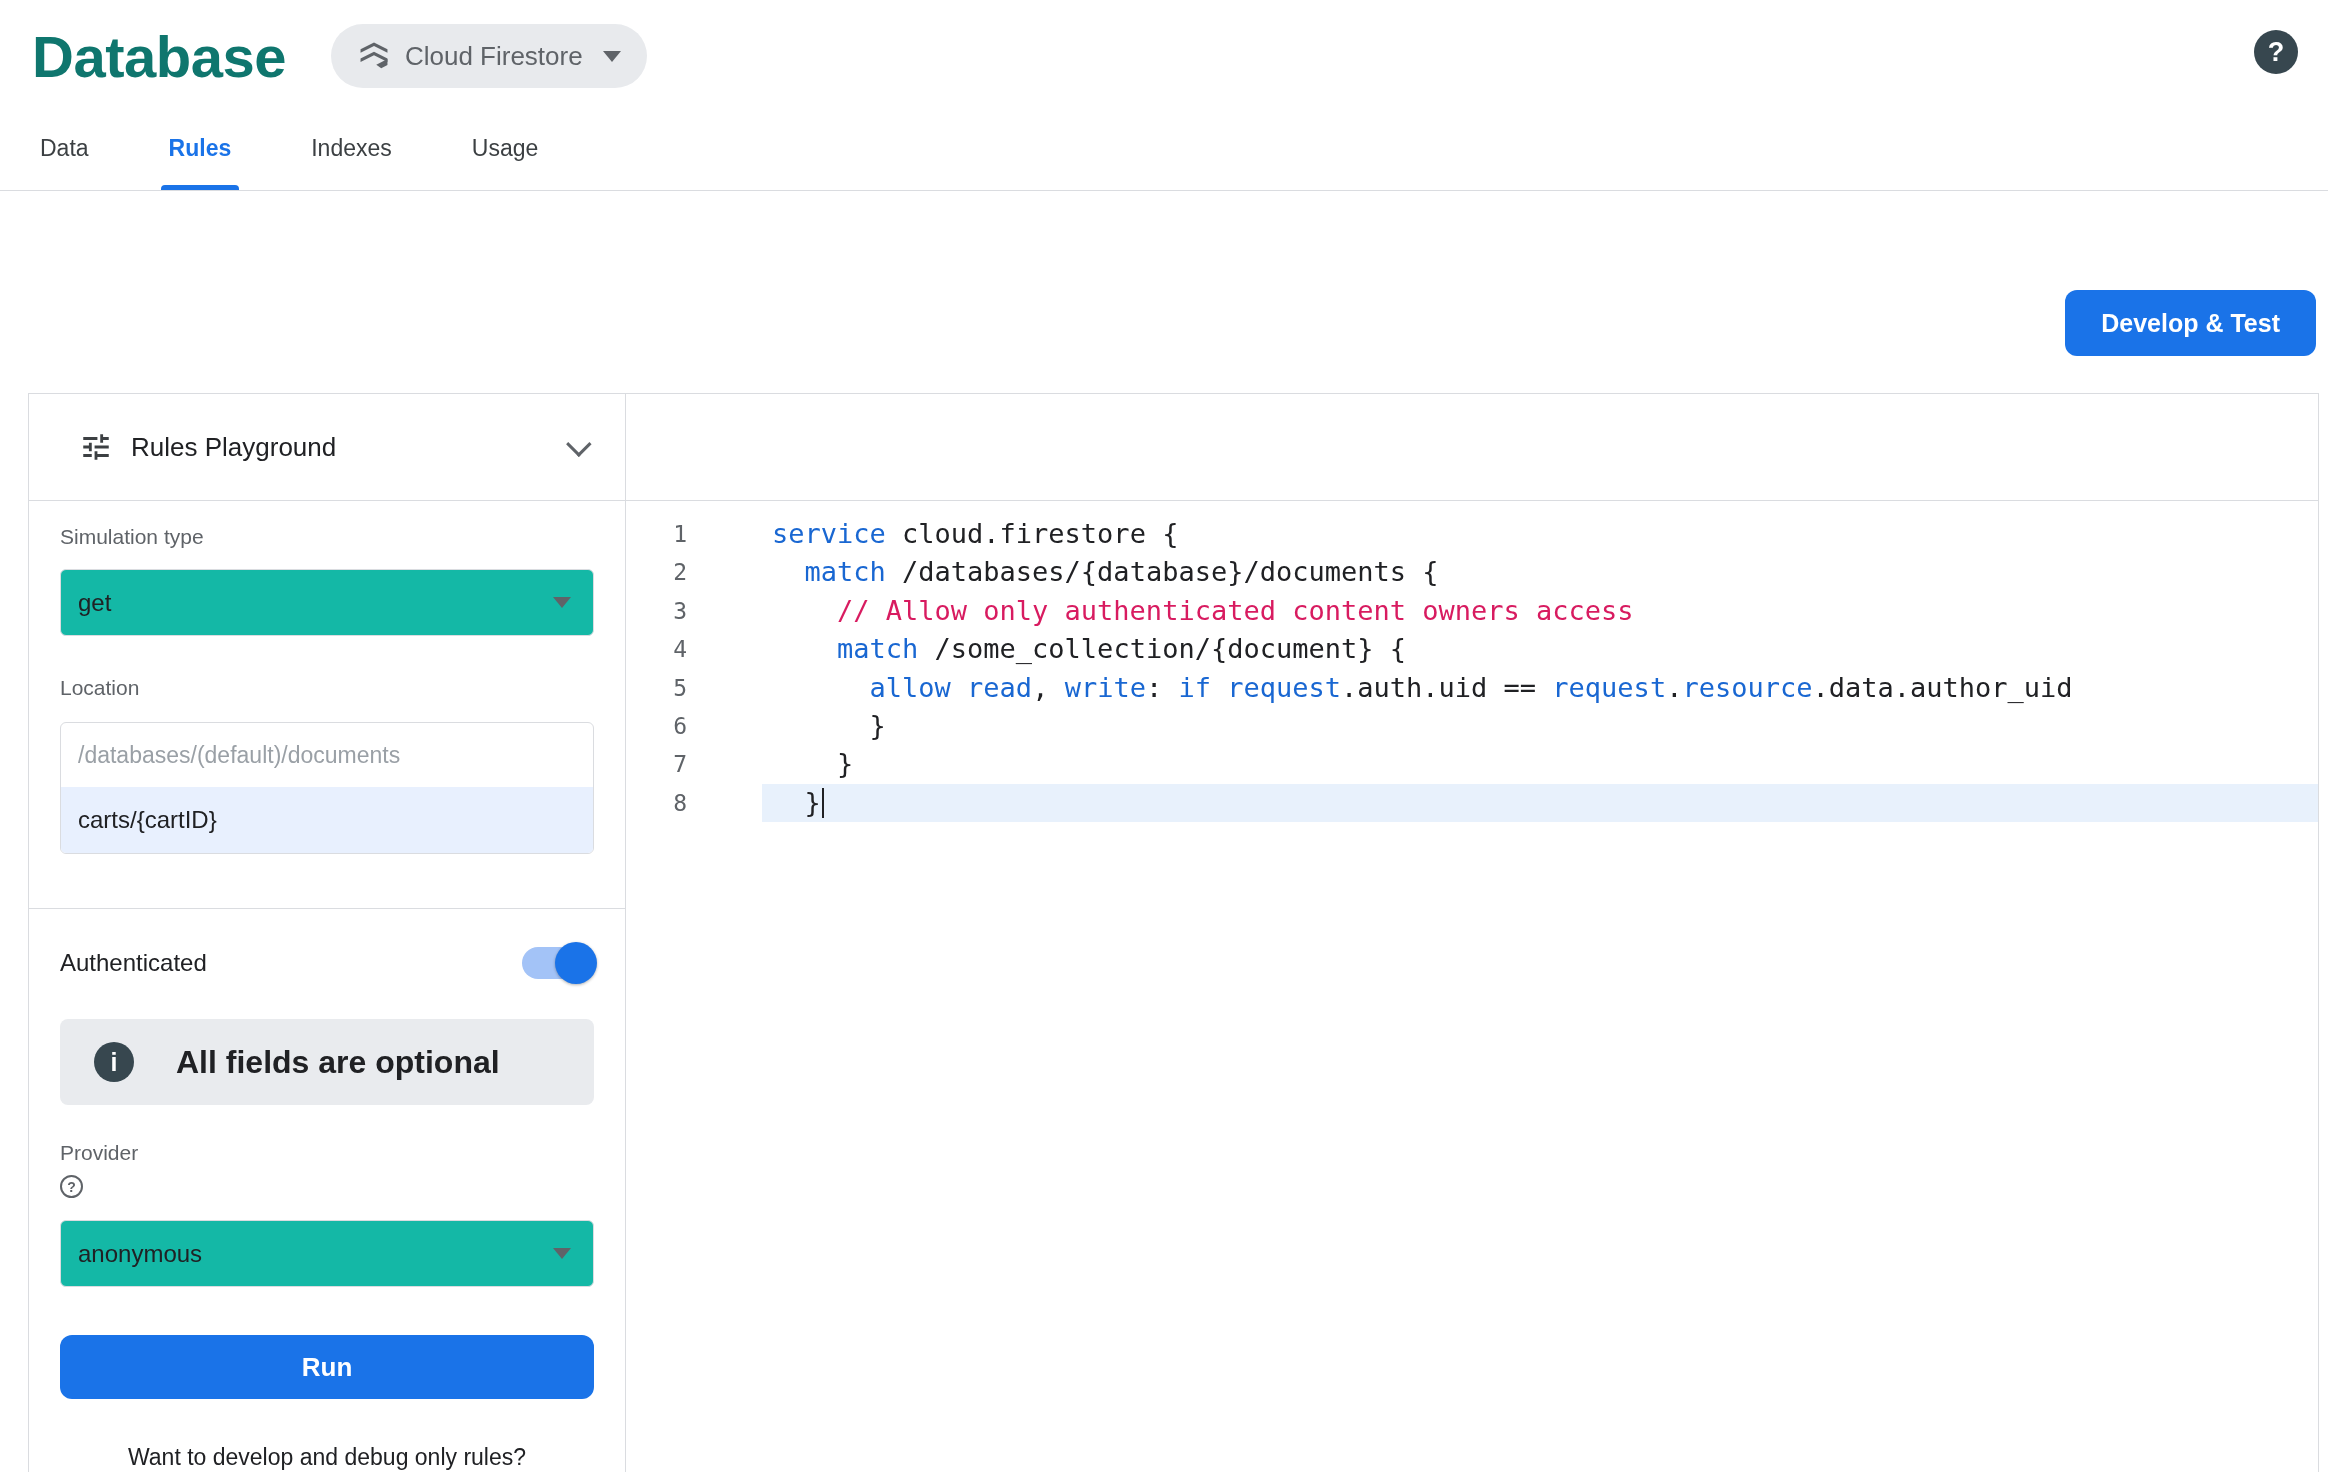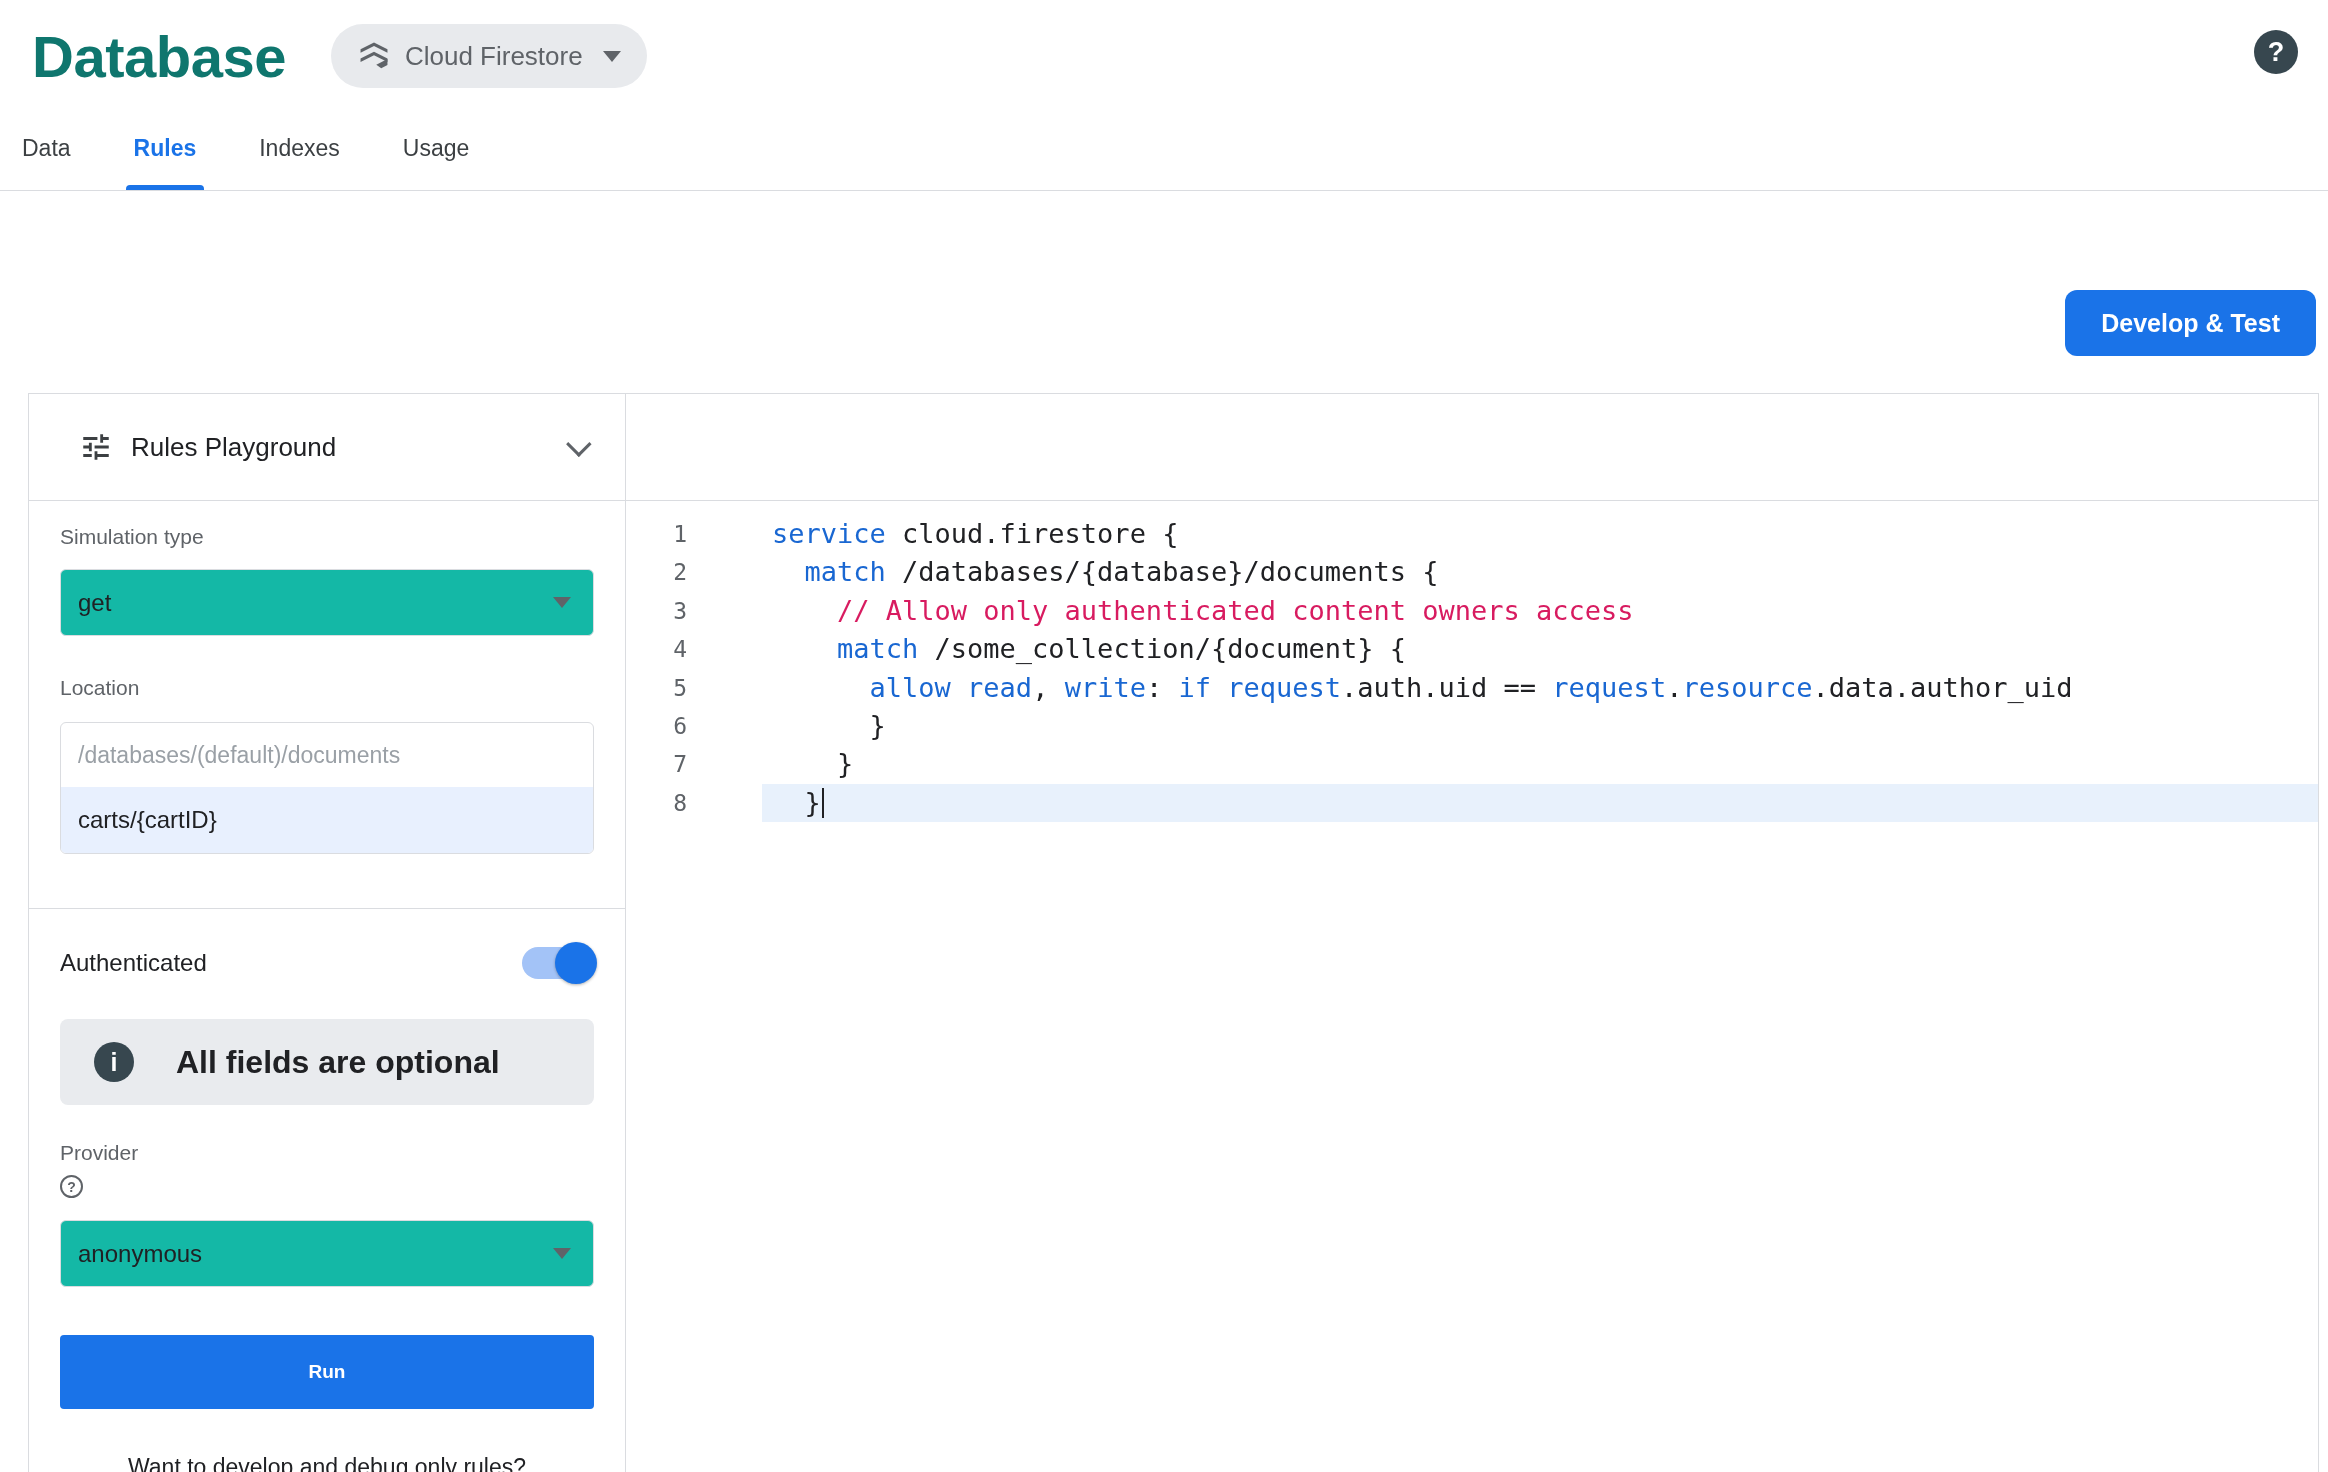--- a/index.html
+++ b/index.html
@@ -13,21 +13,21 @@
   .product-pill { display:flex; align-items:center; gap:14px; margin-left:45px; height:64px;
                   padding:0 26px; border:none; border-radius:32px; background:#e8eaed; cursor:pointer; }
   .pill-label { font-size:26px; color:#5f6368; font-weight:500; }
   .caret-down { width:0; height:0; border-left:9px solid transparent; border-right:9px solid transparent;
                 border-top:11px solid #5f6368; margin-left:6px; }
   .help-btn { position:absolute; right:30px; top:30px; width:44px; height:44px; border-radius:50%;
               background:#37474f; color:#fff; border:none; font-size:27px; font-weight:700;
               display:flex; align-items:center; justify-content:center; cursor:pointer; }
 
   
-  .tabs { display:flex; gap:63px; padding-left:22px; height:85px; align-items:stretch;
+  .tabs { display:flex; gap:80px; padding-left:40px; height:85px; align-items:stretch;
           border-bottom:1px solid var(--border); }
   .tab { display:flex; align-items:center; font-size:23px; font-weight:500; color:#3c4043;
          position:relative; cursor:pointer; }
   .tab.active { color:var(--accent); font-weight:600; }
   .tab.active::after { content:''; position:absolute; left:-8px; right:-8px; bottom:0; height:5px;
                        background:var(--accent); border-radius:4px 4px 0 0; }
 
   
   .develop-test-btn { position:absolute; top:290px; right:12px; height:66px; padding:0 36px;
                       background:var(--accent); color:#fff; border:none; border-radius:12px;
@@ -72,22 +72,22 @@
   .toggle.on { background:#a3c3f7; }
   .toggle.on .knob { left:33px; background:var(--accent); }
 
   .info-banner { margin-top:34px; height:86px; background:#e9ebee; border-radius:8px;
                  display:flex; align-items:center; padding:0 30px 0 34px; }
   .info-icon { width:40px; height:40px; border-radius:50%; background:#37474f; color:#fff;
                display:flex; align-items:center; justify-content:center; font-size:25px;
                font-weight:700; font-style:normal; flex:0 0 40px; }
   .info-text { margin-left:42px; font-size:32px; font-weight:600; color:#202124; }
 
-  .run-btn { margin-top:48px; width:100%; height:74px; background:var(--accent); color:#fff;
-             border:none; border-radius:4px; font-size:19px; font-weight:600; font-family:inherit; cursor:pointer; }
+  .run-btn { margin-top:48px; width:100%; height:64px; background:var(--accent); color:#fff;
+             border:none; border-radius:12px; font-size:26px; font-weight:600; font-family:inherit; cursor:pointer; }
   .dev-prompt { margin-top:44px; text-align:center; font-size:23px; color:#202124; line-height:28px; }
   .dev-link { display:block; margin-top:13px; text-align:center; font-size:23px; color:var(--accent);
               text-decoration:underline; cursor:pointer; }
 
   
   .editor { flex:1; display:flex; flex-direction:column; min-width:0; }
   .ed-header { height:107px; flex:0 0 107px; border-bottom:1px solid var(--border); }
   .ed-body { flex:1; display:flex; padding-top:14px; font-family:"DejaVu Sans Mono", monospace; overflow:hidden; }
   .gutter { width:136px; flex:0 0 136px; padding-right:75px; text-align:right;
             font-size:23px; line-height:38.4px; color:var(--gray); }

